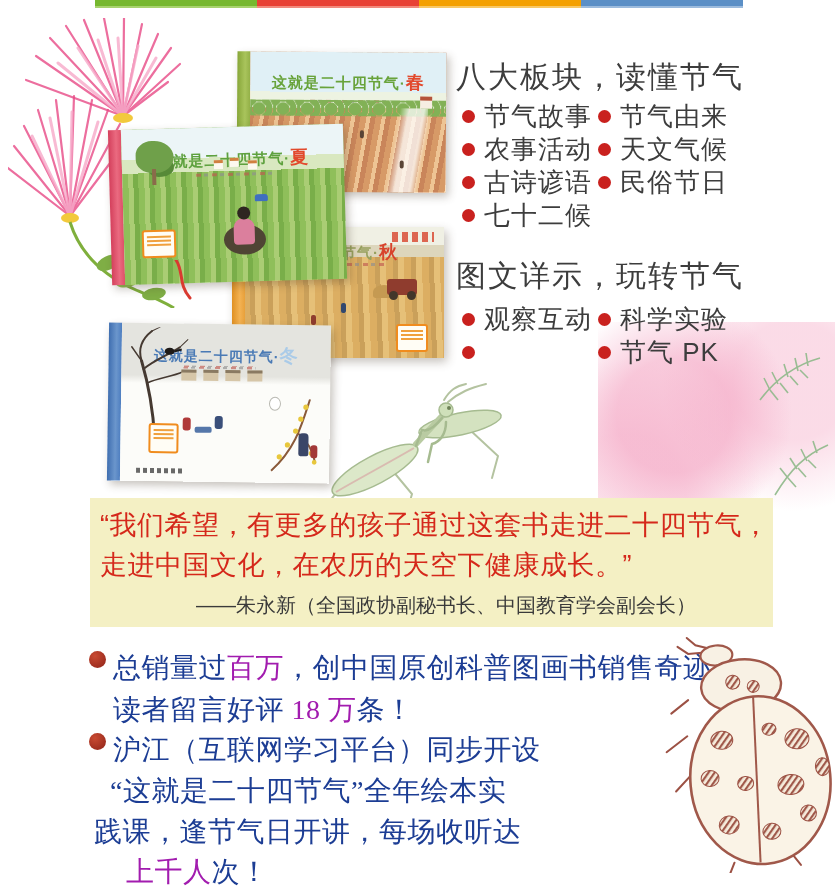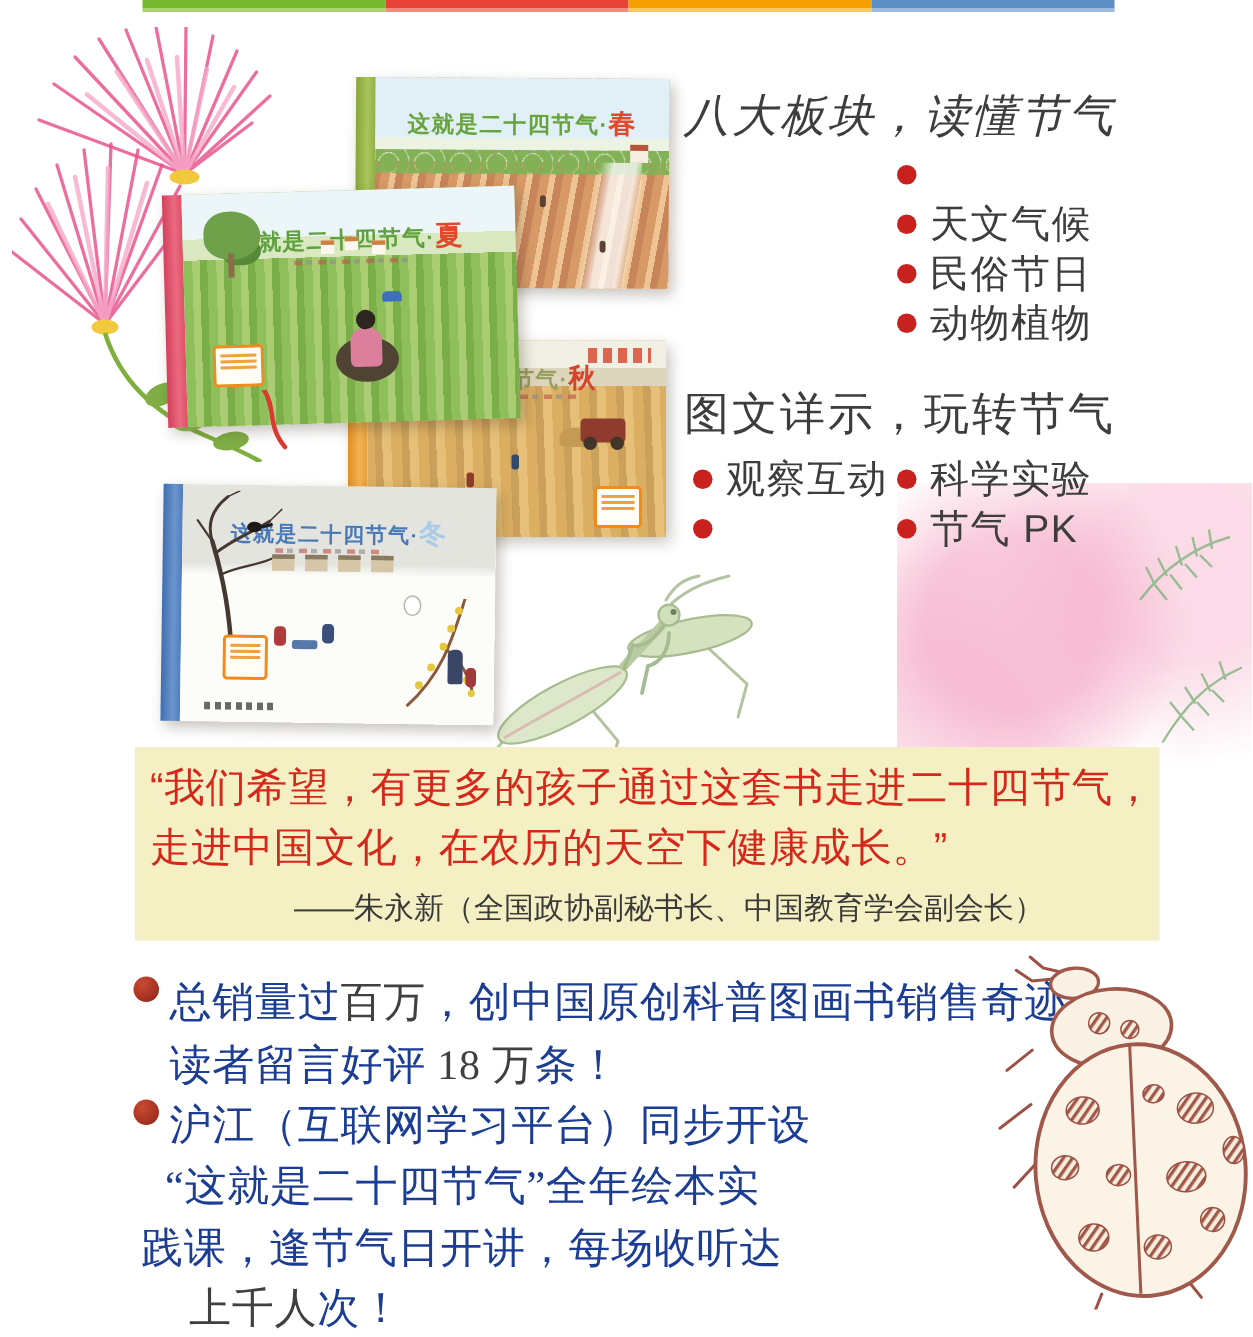--- a/index.html
+++ b/index.html
@@ -102,21 +102,21 @@
 
   
   .quote-box{left:90px;top:498px;width:683px;height:129px;background:#f4f0c4;z-index:5;}
   .q-line{position:absolute;left:10px;font-size:27px;color:#d5281b;letter-spacing:.5px;white-space:nowrap;}
   .q-attr{position:absolute;left:106px;top:94px;font-size:20px;color:#3a3a3a;white-space:nowrap;}
 
   
   .big-dot{width:17px;height:17px;border-radius:50%;background:radial-gradient(circle at 35% 30%,#c94a32,#8e2318);}
   .serif-line{position:absolute;font-family:"Liberation Serif",serif;font-size:28px;color:#1c3d94;
               letter-spacing:.5px;white-space:nowrap;}
-  .hl{color:#404040;}
+  .hl{color:#a21caf;}
 
   .soft-flower{left:598px;top:322px;width:237px;height:195px;z-index:0;
      background:radial-gradient(circle at 32% 48%,rgba(243,158,190,.55) 0 30%,rgba(255,255,255,0) 62%),
                 radial-gradient(circle at 82% 30%,rgba(245,170,198,.42) 0 25%,rgba(255,255,255,0) 55%),
                 radial-gradient(circle at 12% 88%,rgba(246,180,205,.38) 0 22%,rgba(255,255,255,0) 50%);}
 </style>
 </head>
 <body>
 
 <div class="canvas">
@@ -330,36 +330,51 @@
     <ellipse cx="140" cy="42" rx="42" ry="11" transform="rotate(-12 140 42)" fill="#d4e2c0" stroke="#a6bb90" stroke-width="1.5"></ellipse>
     <path d="M96,62 L122,34" stroke="#b9cba2" stroke-width="6" stroke-linecap="round"></path>
     <circle cx="126" cy="28" r="7" fill="#cfe0ba" stroke="#a6bb90" stroke-width="1.5"></circle>
     <circle cx="129" cy="26" r="2" fill="#6e8257"></circle>
     <g stroke="#a6bb90" stroke-width="2.5" fill="none" stroke-linecap="round">
       <path d="M122,36 C114,46 108,50 102,48 L96,64"></path>
       <path d="M126,40 C126,52 120,60 112,62 L108,80"></path>
     </g>
   </svg>
 
-  <div class="h-rounded" style="left:456px;top:57px;font-style:italic;">八大板块，读懂节气</div>
+  <div class="h-rounded" style="left:456px;top:57px;">八大板块，读懂节气</div>
+  <ul class="feat-col" style="left:462px;top:100px;">
+    <li>
+        <span class="dot"></span>
+        <span class="lbl">节气故事</span>
+      </li>
+    <li>
+        <span class="dot"></span>
+        <span class="lbl">农事活动</span>
+      </li>
+    <li>
+        <span class="dot"></span>
+        <span class="lbl">古诗谚语</span>
+      </li>
+    <li>
+        <span class="dot"></span>
+        <span class="lbl">七十二候</span>
+      </li>
+  </ul>
   <ul class="feat-col" style="left:598px;top:100px;">
     <li>
         <span class="dot"></span>
+        <span class="lbl">节气由来</span>
       </li>
     <li>
         <span class="dot"></span>
         <span class="lbl">天文气候</span>
       </li>
     <li>
         <span class="dot"></span>
         <span class="lbl">民俗节日</span>
-      </li>
-    <li>
-        <span class="dot"></span>
-        <span class="lbl">动物植物</span>
       </li>
   </ul>
 
   <div class="h-rounded" style="left:456px;top:256px;">图文详示，玩转节气</div>
   <ul class="feat-col" style="left:462px;top:303px;">
     <li>
         <span class="dot"></span>
         <span class="lbl">观察互动</span>
       </li>
     <li>

